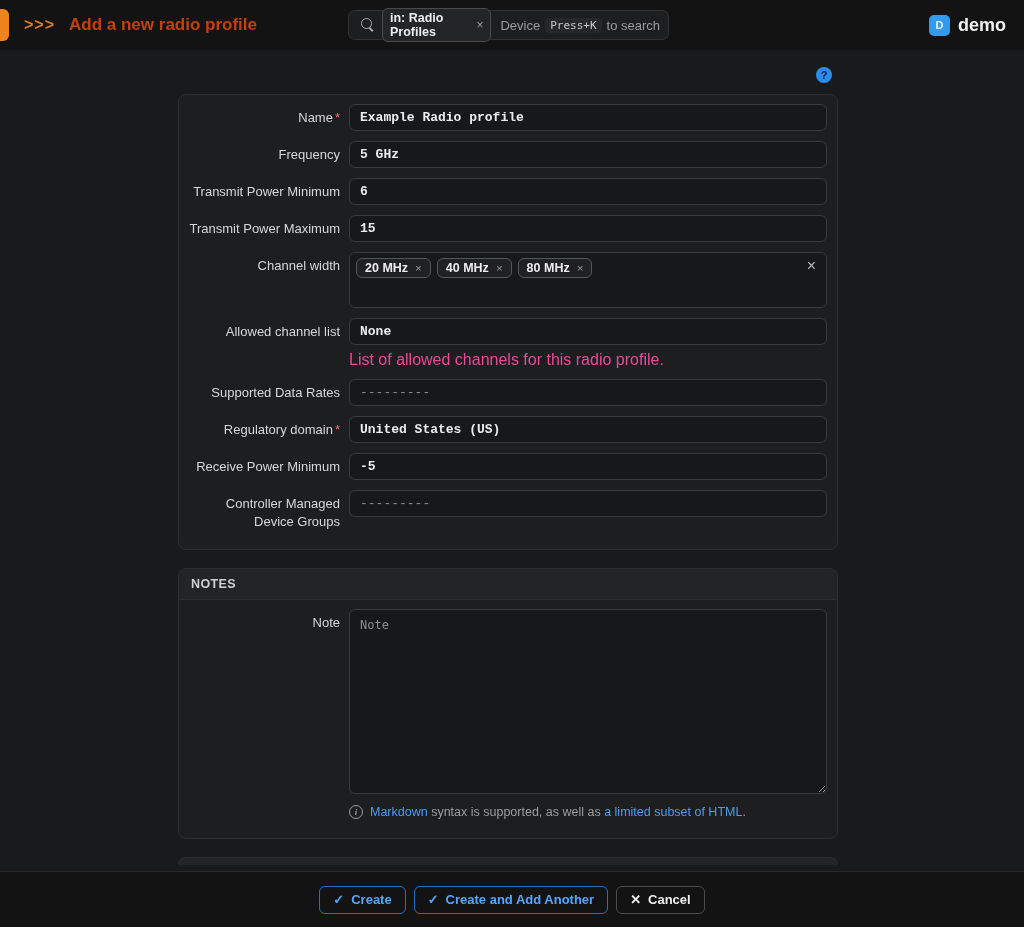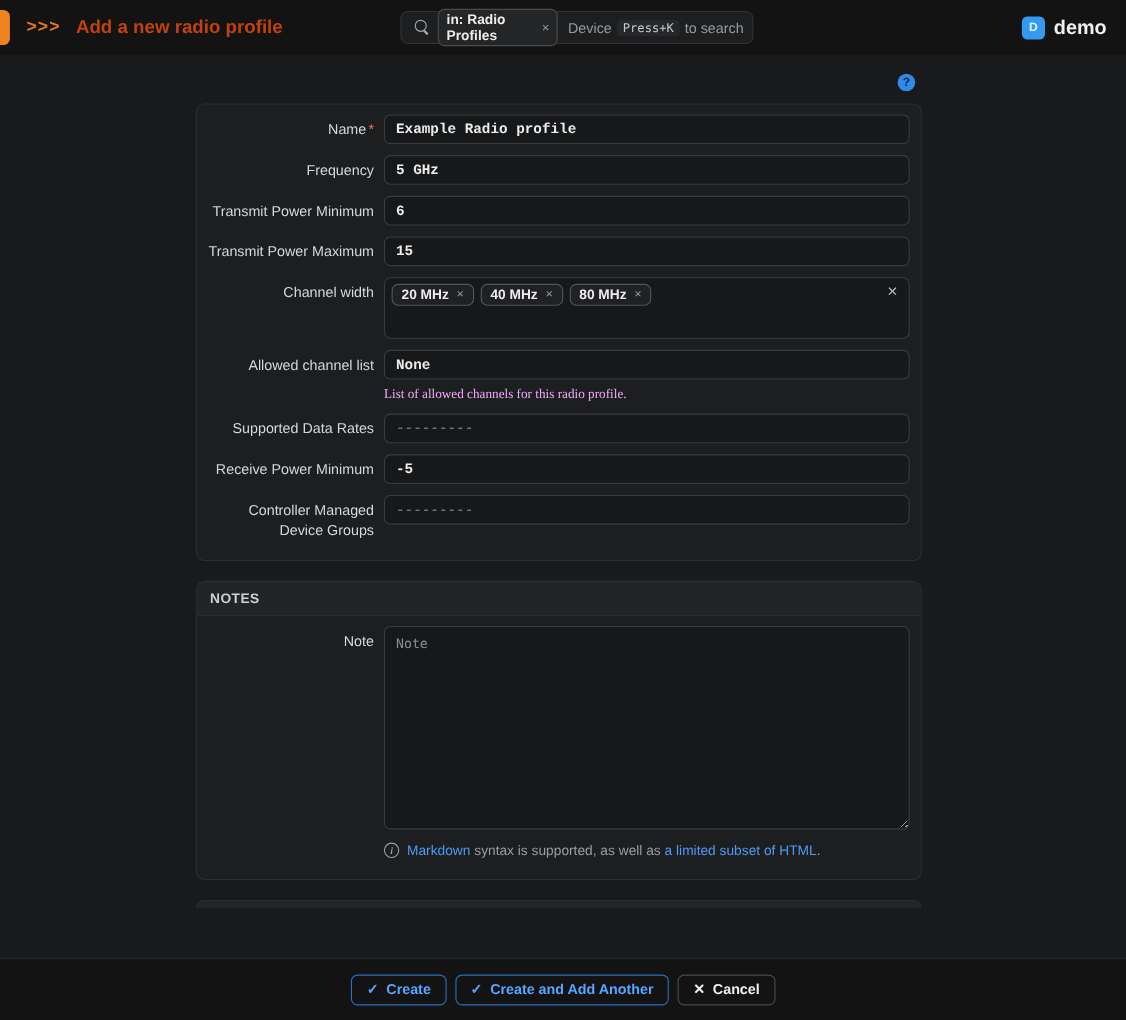--- a/index.html
+++ b/index.html
@@ -17,21 +17,21 @@
   .edge-tab {
     position:absolute; left:0; top:9px; width:9px; height:32px;
     background:#ef841f; border-radius:0 6px 6px 0;
   }
   .crumb-chevrons {
     margin-left:24px; color:#e07b1f; font-weight:bold; font-size:16px;
     letter-spacing:1px; user-select:none;
   }
   .page-title { margin-left:14px; font-size:17px; font-weight:bold; color:#c2410c; }
   .searchbox {
-    position:absolute; left:364px; top:10px; width:321px; height:30px;
+    position:absolute; left:348px; top:10px; width:321px; height:30px;
     background:#1d1e20; border:1px solid #323335; border-radius:7px;
     display:flex; align-items:center; padding:0 8px; cursor:text;
   }
   .mag { position:relative; width:14px; height:14px; margin:0 7px 0 4px; flex:0 0 auto; }
   .mag::before {
     content:""; position:absolute; left:0; top:0; width:9px; height:9px;
     border:1.6px solid #a7a8aa; border-radius:50%;
   }
   .mag::after {
     content:""; position:absolute; left:9px; top:9px; width:5px; height:1.6px;
@@ -96,21 +96,21 @@
   .token {
     display:inline-flex; align-items:center; gap:7px;
     border:1px solid #55565a; border-radius:6px; background:#202124;
     padding:2px 8px; font-size:12.5px; font-weight:bold; color:#ececec;
   }
   .token .tok-x { color:#9a9b9d; font-weight:normal; font-size:11.5px; cursor:pointer; }
   .clear-x {
     position:absolute; right:10px; top:5px; color:#b9babc; font-size:16px;
     line-height:1; cursor:pointer;
   }
-  .help-text { font-size:12px; color:#f0abfc; margin-top:6px;font-family:Liberation Serif, serif; }
+  .help-text { font-size:16px; color:#ec4899; margin-top:6px; }
   .note-ta {
     width:100%; height:185px; background:#17181a; border:1px solid #3a3b3d;
     border-radius:6px; padding:8px 10px; color:#d8d8d8;
     font-family:"DejaVu Sans Mono", monospace; font-size:12px;
     resize:vertical; outline:none;
   }
   .note-ta::placeholder { color:#8c8d8f; }
   .md-hint { display:flex; align-items:center; gap:7px; margin-top:7px; font-size:12.5px; color:#9c9d9f; }
   .info-icon {
     flex:0 0 auto; width:14px; height:14px; border:1.4px solid #9c9d9f; border-radius:50%;
@@ -224,20 +224,24 @@
           <input class="tinput" value="None" style="">
           <div class="help-text">List of allowed channels for this radio profile.</div>
         </div>
       </div>
 
       <div class="frow">
         <label class="flabel">Supported Data Rates</label>
         <div class="fctrl"><input class="tinput" placeholder="---------" style=""></div>
       </div>
 
+      <div class="frow">
+        <label class="flabel"><span>Regulatory domain</span><span class="req">*</span></label>
+        <div class="fctrl"><input class="tinput" value="United States (US)" style=""></div>
+      </div>
 
       <div class="frow">
         <label class="flabel">Receive Power Minimum</label>
         <div class="fctrl"><input class="tinput" value="-5" style=""></div>
       </div>
 
       <div class="frow">
         <label class="flabel">Controller Managed Device Groups</label>
         <div class="fctrl"><input class="tinput" placeholder="---------" style=""></div>
       </div>

